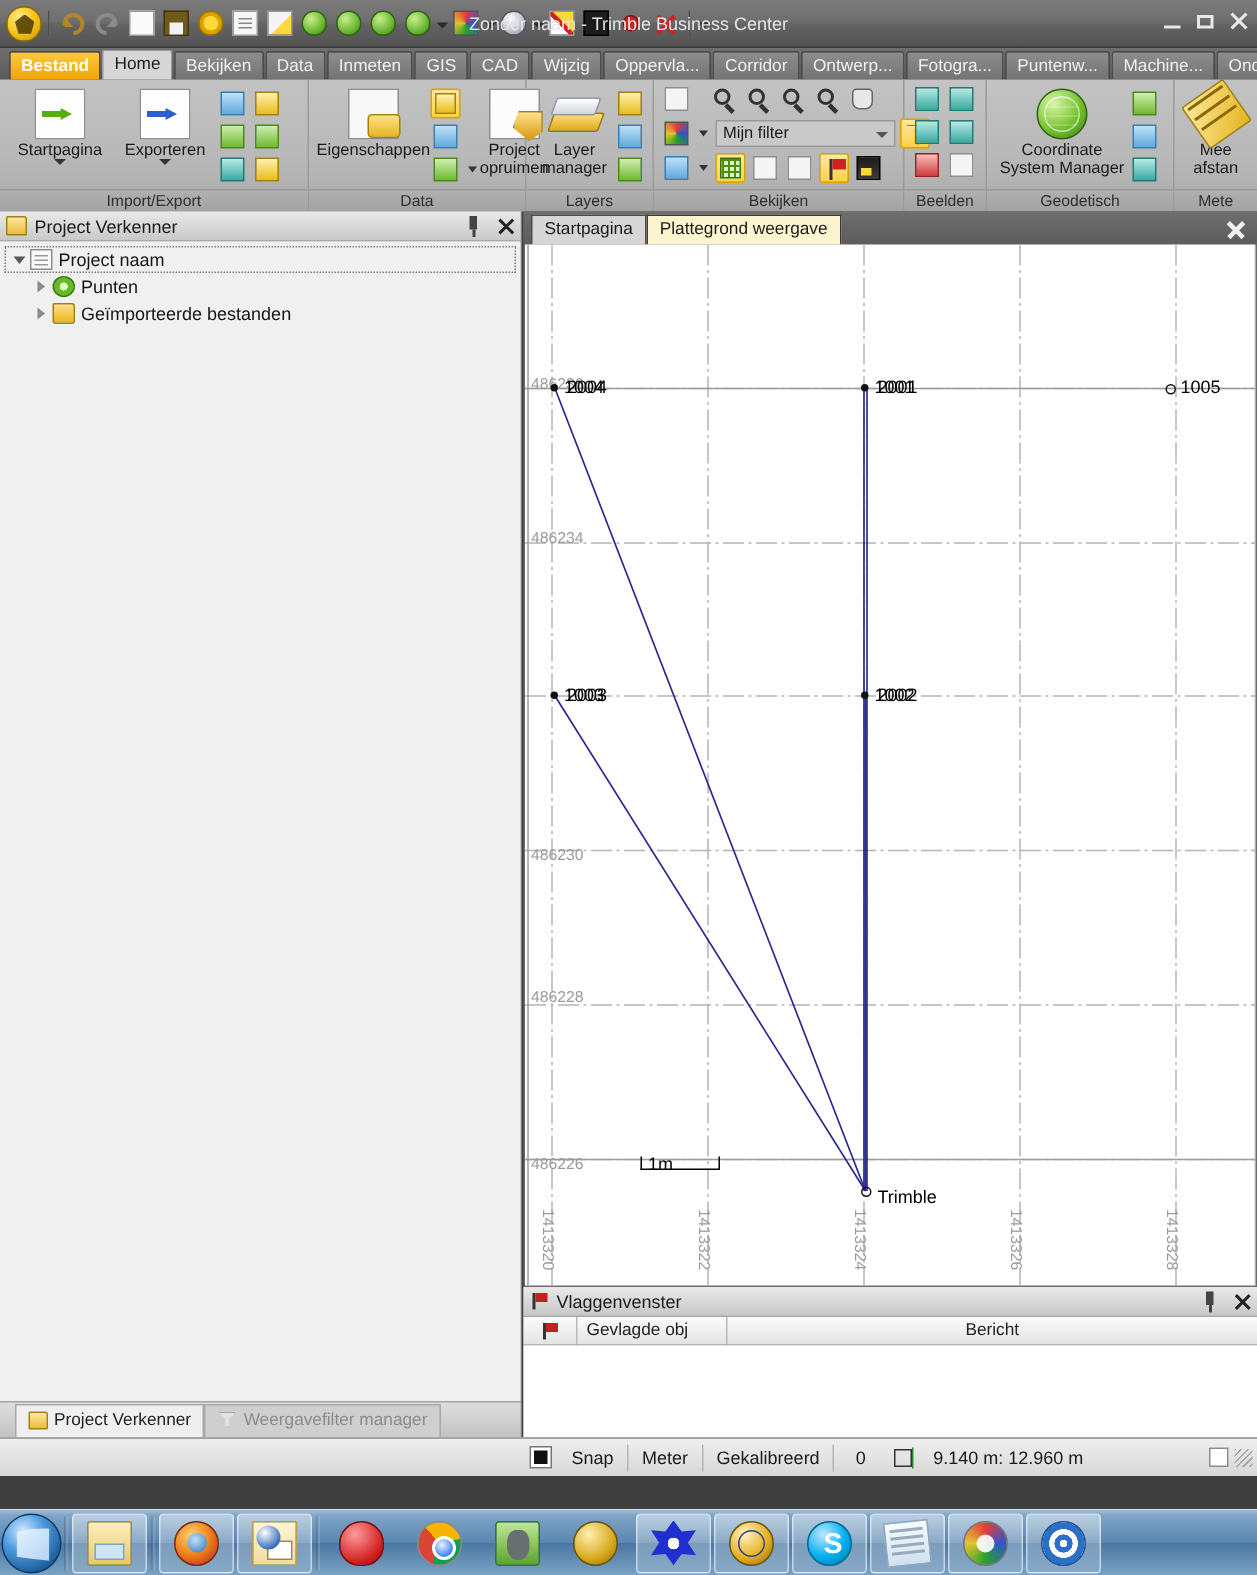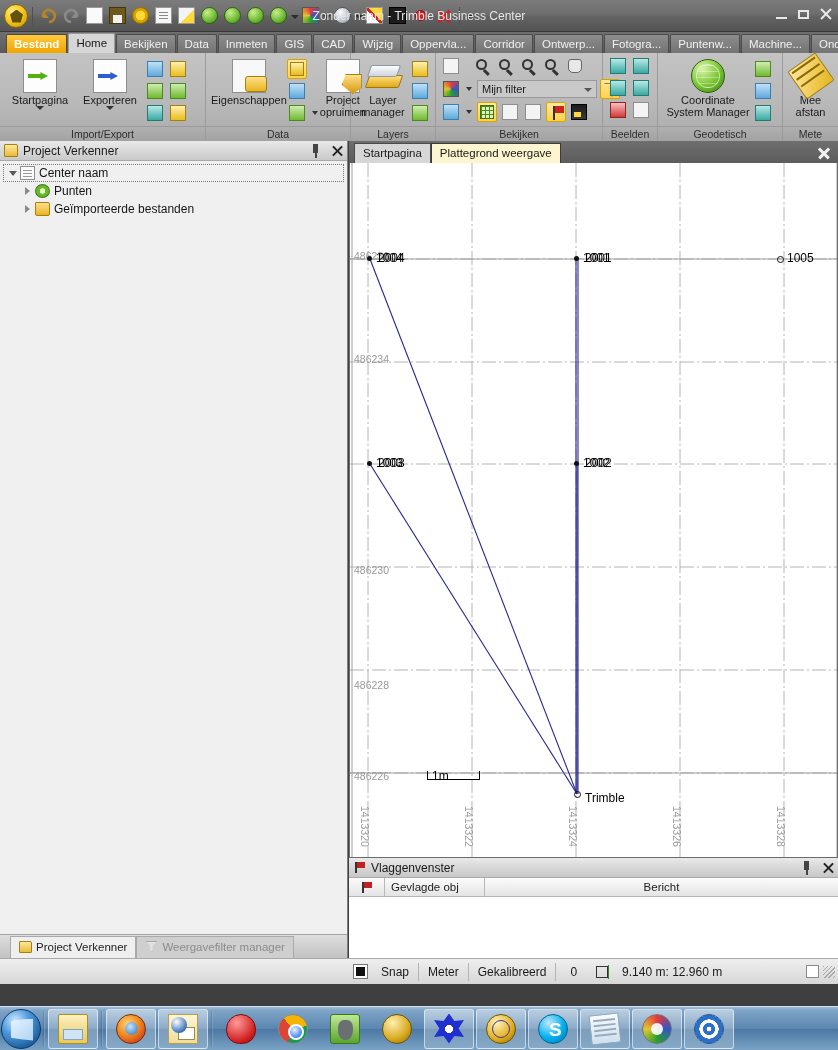--- a/index.html
+++ b/index.html
@@ -672,21 +672,21 @@
       <div class="ph-icon"></div>
       <div class="ph-title">Project Verkenner</div>
       <div class="pin"></div>
       <div class="xcls"></div>
     </div>
 
     <div class="tree">
       <div class="trow sel">
         <span class="twist open"></span>
         <span class="tico tico-doc"></span>
-        <span class="tlbl">Center naam</span>
+        <span class="tlbl">Project naam</span>
       </div>
       <div class="trow" style="padding-left:22px">
         <span class="twist closed"></span>
         <span class="tico tico-pts"></span>
         <span class="tlbl">Punten</span>
       </div>
       <div class="trow" style="padding-left:22px">
         <span class="twist closed"></span>
         <span class="tico tico-fld"></span>
         <span class="tlbl">Geïmporteerde bestanden</span>
@@ -747,21 +747,21 @@
           <line x1="226" y1="96" x2="226" y2="631"></line>
           <line x1="228" y1="96" x2="228" y2="631"></line>
           <line x1="227" y1="301" x2="227" y2="631"></line>
         </g>
       </svg>
 
       
       <div class="gridlbl" style="left:4px;top:87px">486236</div>
       <div class="gridlbl" style="left:4px;top:190px">486234</div>
       <div class="gridlbl" style="left:4px;top:401px">486230</div>
-      <div class="gridlbl" style="left:4px;top:516px">486228</div>
+      <div class="gridlbl" style="left:4px;top:496px">486228</div>
       <div class="gridlbl" style="left:4px;top:607px">486226</div>
 
       
       <div class="gridlbl vert" style="left:9px;top:643px">1413320</div>
       <div class="gridlbl vert" style="left:113px;top:643px">1413322</div>
       <div class="gridlbl vert" style="left:217px;top:643px">1413324</div>
       <div class="gridlbl vert" style="left:321px;top:643px">1413326</div>
       <div class="gridlbl vert" style="left:425px;top:643px">1413328</div>
 
       

